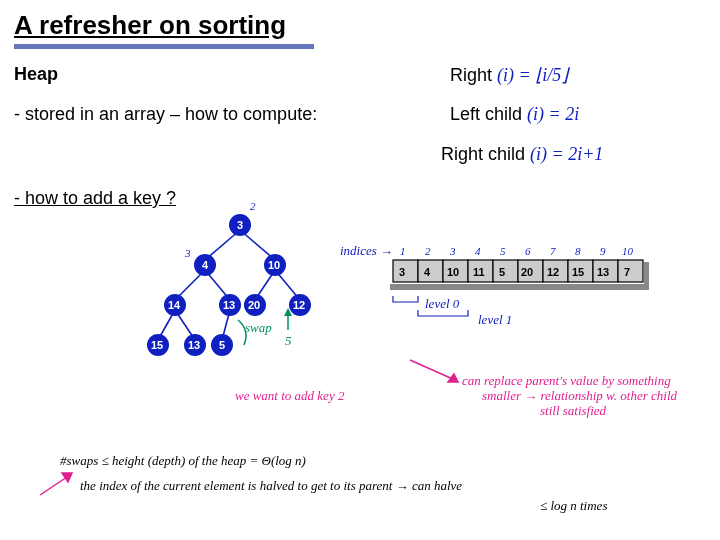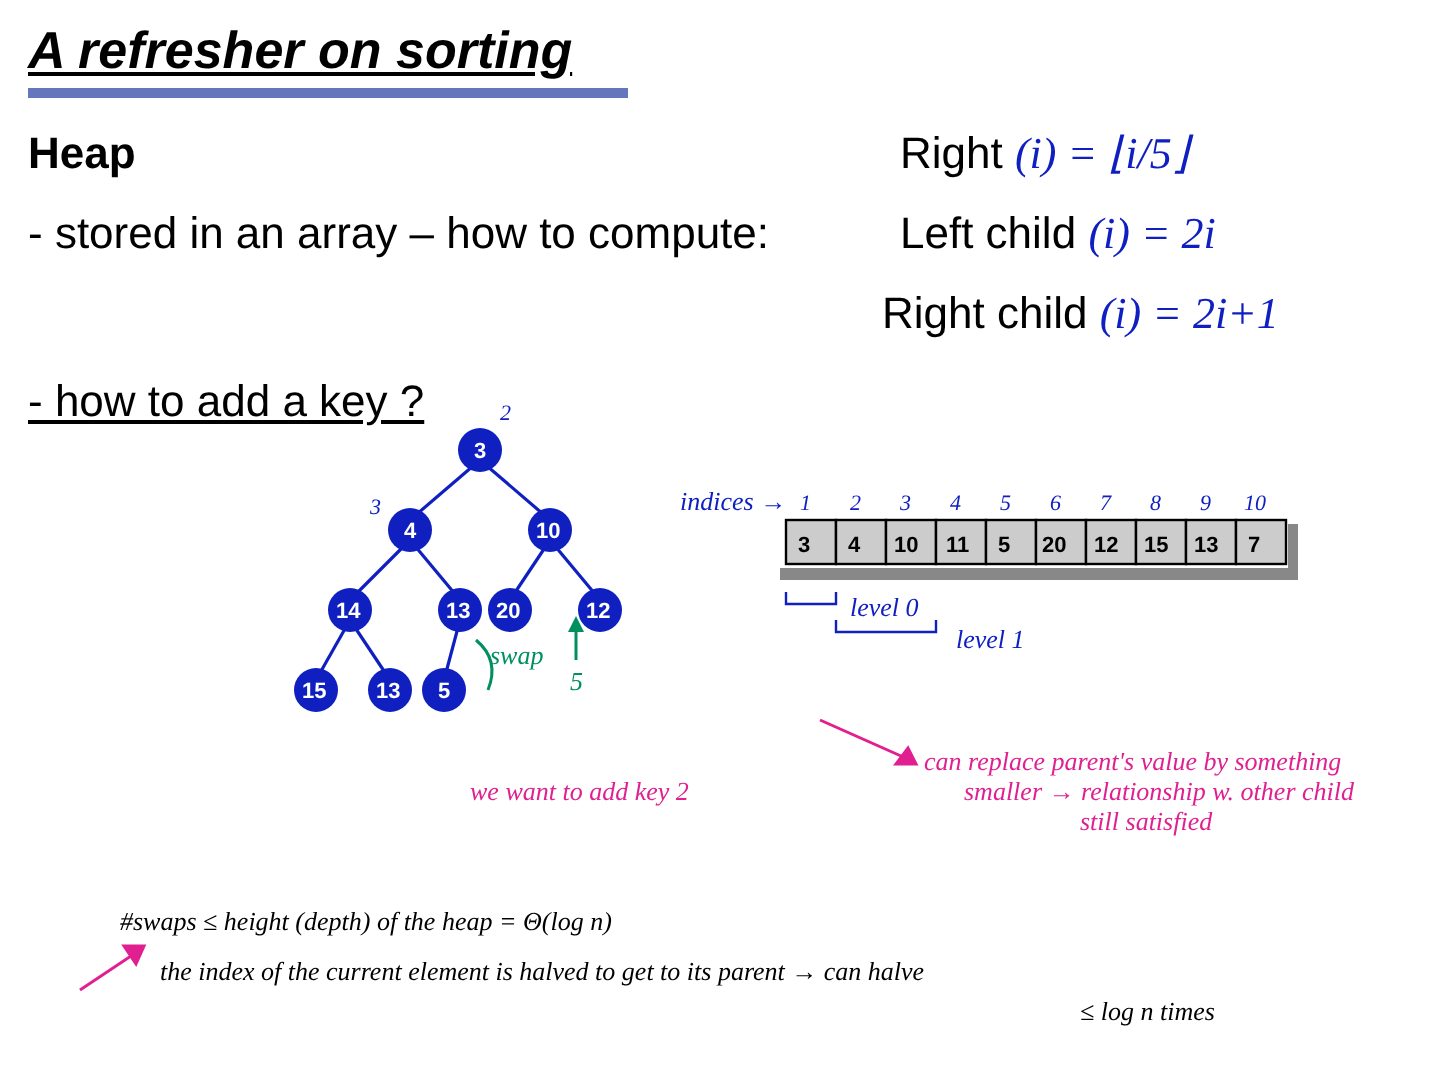--- a/index.html
+++ b/index.html
@@ -9,32 +9,31 @@
     background: #fff;
     font-family: Verdana, Geneva, sans-serif;
     position: relative;
     overflow: hidden;
   }
   .title {
     font-size: 26px;
     font-weight: bold;
     text-decoration: underline;
     padding: 10px 14px 4px 14px;
-    font-style: italic;
   }
   .underline-bar {
     position: absolute;
     left: 14px;
     top: 44px;
     width: 300px;
     height: 5px;
     background: #4a5fb0;
     opacity: 0.85;
   }
-  .row { position: absolute; font-size: 22px; }
+  .row { position: absolute; font-size: 18px; }
   .heap-lbl { left: 14px; top: 64px; font-weight: bold; }
   .stored { left: 14px; top: 104px; }
   .parent { left: 450px; top: 64px; }
   .leftchild { left: 450px; top: 104px; }
   .rightchild { left: 441px; top: 144px; }
   .addkey { left: 14px; top: 188px; text-decoration: underline; }
   .hw { font-style: italic; font-family: "Comic Sans MS", cursive; }
   .blue { color: #1020c0; }
   svg.diagram { position: absolute; left: 0; top: 0; }
   .node-txt { font: bold 11px sans-serif; fill: #fff; }

